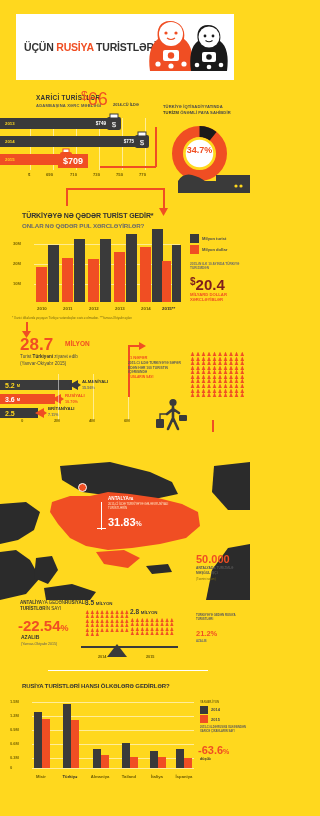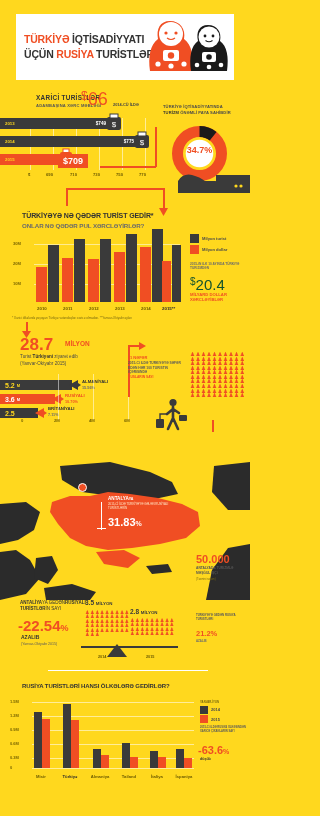--- a/index.html
+++ b/index.html
@@ -104,21 +104,21 @@
   .legend { position: absolute; left: 190px; top: 234px; }
   .legend-row { display: flex; align-items: center; margin-bottom: 2px; }
   .legend-sw { width: 9px; height: 9px; margin-right: 3px; }
   .legend-sw.dark { background: #3A3A3A; }
   .legend-sw.red { background: #F04E23; }
   .legend-tx { font-size: 4.1px; color: #4a4a4a; font-weight: bold; }
   .s2-note2 {
     position: absolute; left: 190px; top: 262px; width: 58px;
     font-size: 3.2px; color: #6b6b6b; font-weight: bold; line-height: 1.4;
   }
-  .s2-big { position: absolute; left: 190px; top: 277px; font-size: 15px; font-weight: normal; color: #14532d; line-height: 1; }
+  .s2-big { position: absolute; left: 190px; top: 277px; font-size: 15px; font-weight: bold; color: #7f1d1d; line-height: 1; }
   .s2-big .cur { font-size: 10px; vertical-align: top; }
   .s2-bigsub { position: absolute; left: 190px; top: 292px; width: 58px; font-size: 4.2px; font-weight: bold; color: #F04E23; line-height: 1.3; }
 
   
   .s3-big { position: absolute; left: 20px; top: 336px; font-size: 17px; font-weight: bold; color: #F04E23; line-height: 1; }
   .s3-unit { position: absolute; left: 65px; top: 340px; font-size: 6.5px; font-weight: bold; color: #F04E23; }
   .s3-sub { position: absolute; left: 20px; top: 354px; width: 75px; font-size: 4.6px; color: #4a4a4a; line-height: 1.45; }
   .s3-sub b { color: #333; }
 
   .cbar { position: absolute; height: 10px; background: #3A3A3A; display: flex; align-items: center; }
@@ -198,21 +198,20 @@
   
   .footer { position: absolute; left: 0; top: 786px; width: 250px; height: 30px; background: #FFD81E; }
 </style>
 </head>
 <body>
 
 <div class="page">
 
   <div class="header">
     <div class="header-text">
-      <div><span class="hl-red">TÜRKİYƏ</span><span> İQTİSADİYYATI</span></div>
       <div><span>ÜÇÜN </span><span class="hl-red">RUSİYA</span><span> TURİSTLƏRİ</span></div>
     </div>
     <svg class="dolls" viewBox="0 0 82 60">
       <g>
         <path d="M22 4 C32 4 38 12 36 22 C44 28 46 40 44 54 L2 54 C0 40 2 28 10 22 C8 12 12 4 22 4 Z" fill="#F04E23"></path>
         <ellipse cx="23" cy="17" rx="12" ry="12" fill="#fff"></ellipse>
         <circle cx="18" cy="16" r="1.6" fill="#F04E23"></circle>
           <circle cx="28" cy="16" r="1.6" fill="#F04E23"></circle>
         <path d="M19 21 q4 3 8 0" stroke="#F04E23" stroke-width="1.2" fill="none"></path>
         <rect x="15" y="33" width="16" height="11" rx="2" fill="#fff"></rect>

